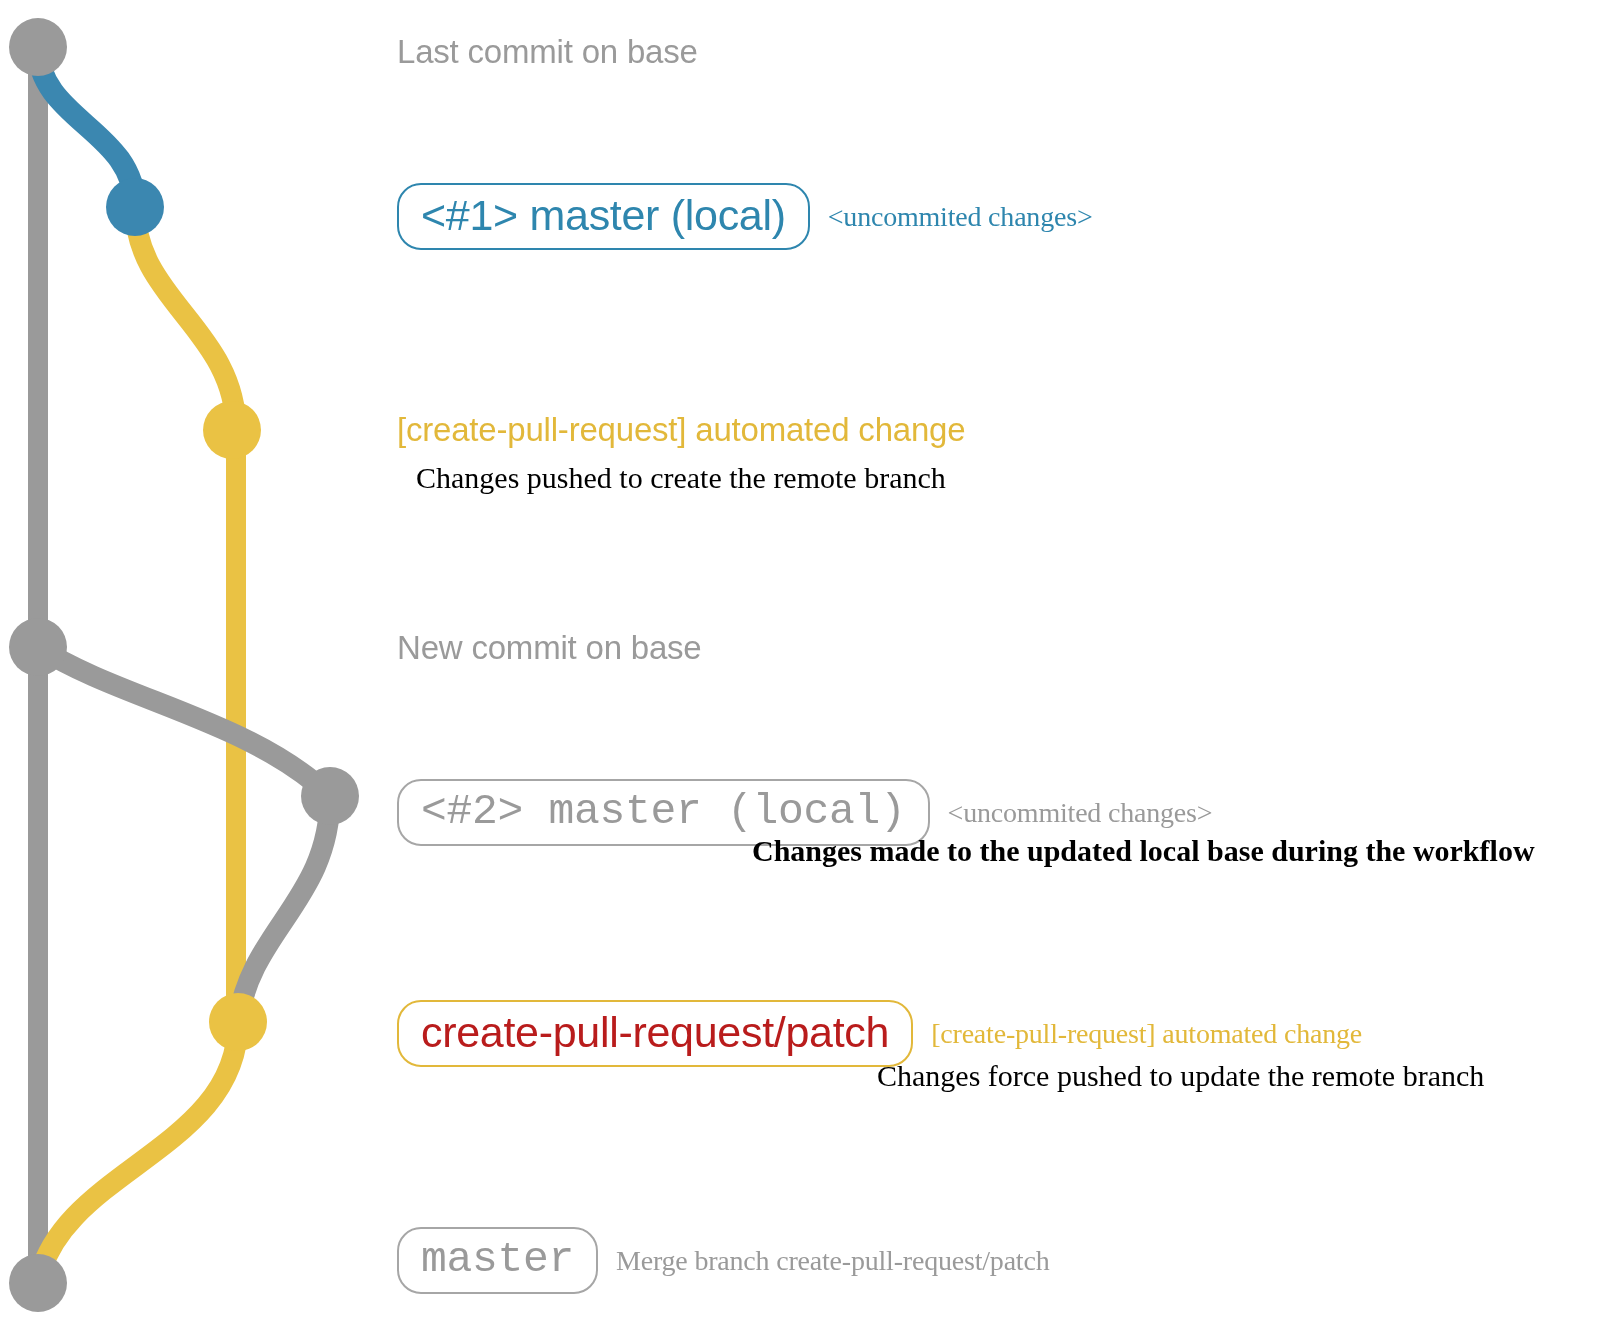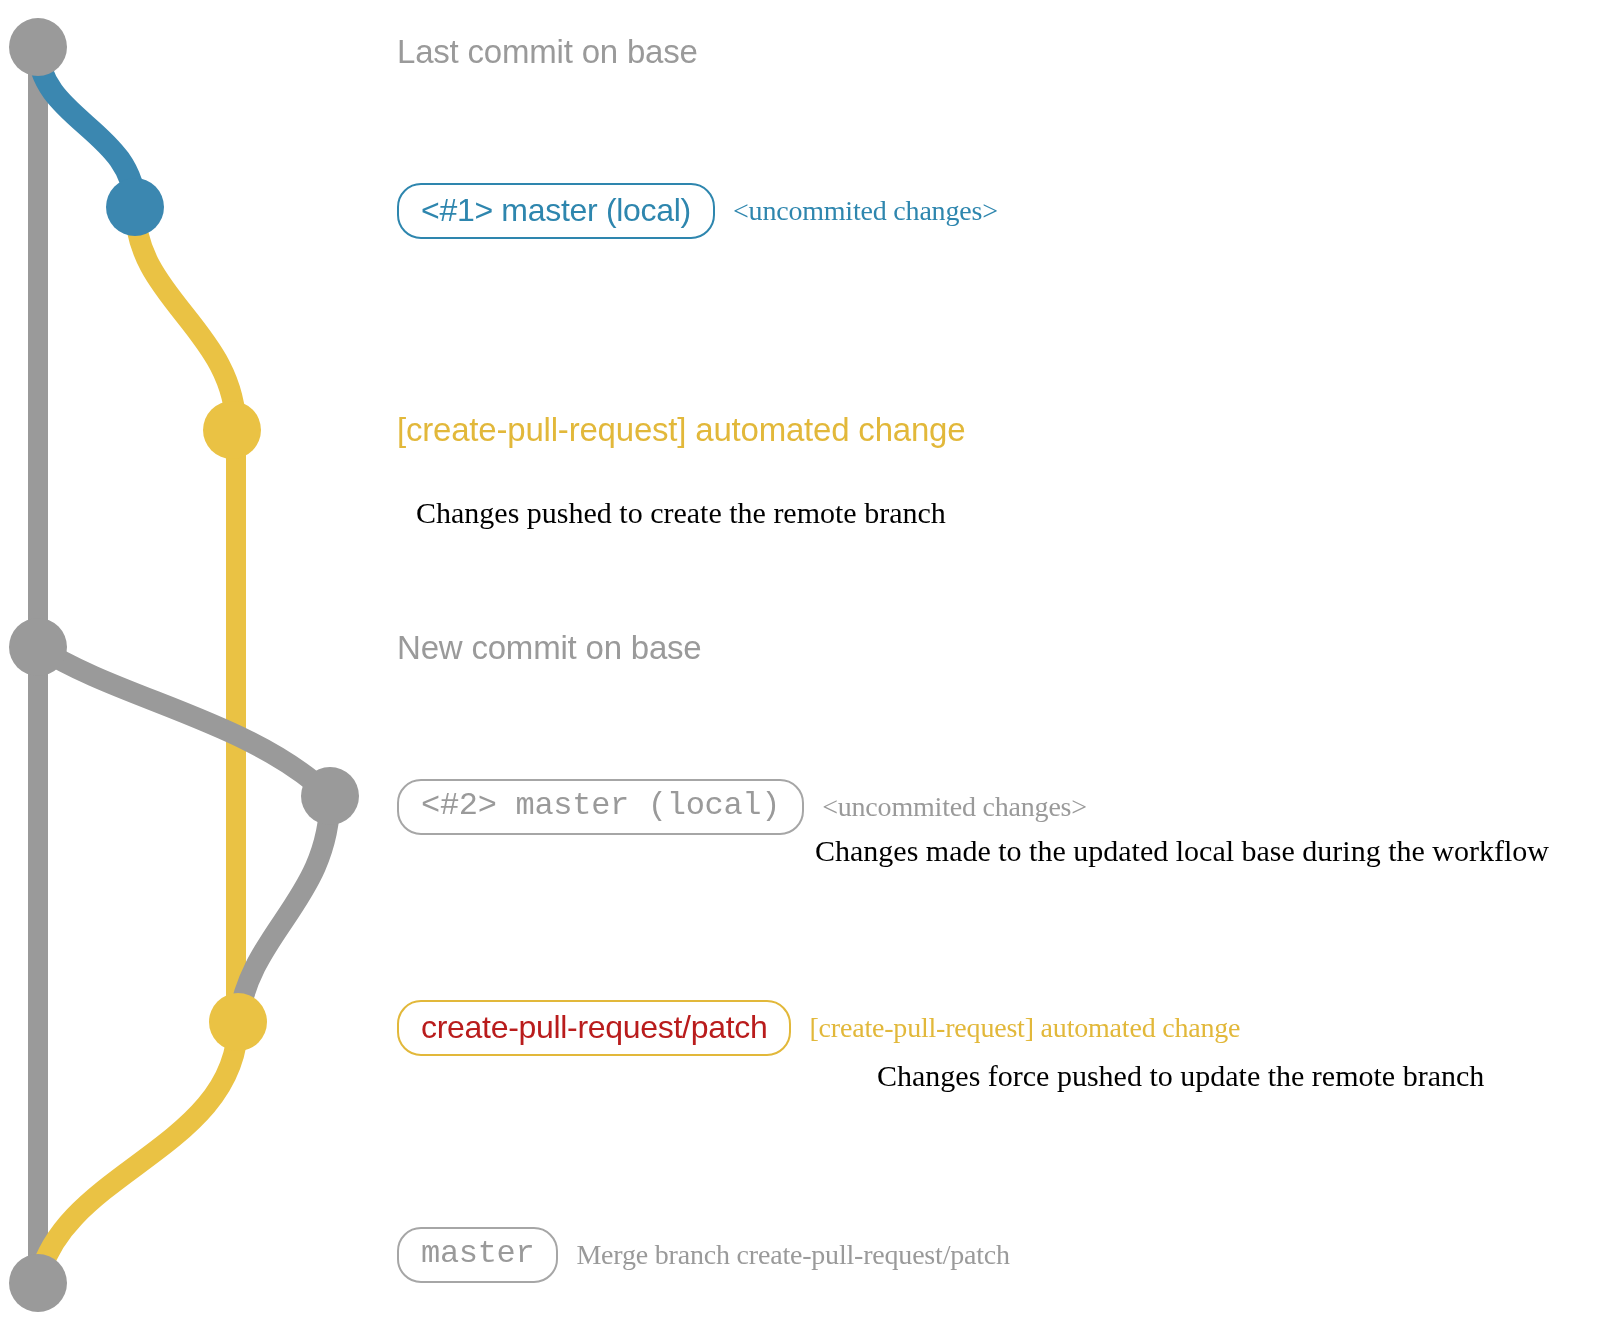--- a/index.html
+++ b/index.html
@@ -40,21 +40,21 @@
   .badge {
     display: inline-flex;
     align-items: center;
     justify-content: center;
     box-sizing: border-box;
     border-style: solid;
     border-width: 2.5px;
     border-radius: 24px;
     background: #ffffff;
     font-family: "Liberation Sans", sans-serif;
-    font-size: 32px;
+    font-size: 43px;
     letter-spacing: -0.3px;
     padding: 9px 22px 11px 22px;
     line-height: 1;
     white-space: nowrap;
   }
   .badge-blue { border-color: #2e86ae; color: #2e86ae; }
   .badge-gray { border-color: #a6a6a6; color: #9a9a9a; font-family: Liberation Mono, monospace; }
   .badge-yellow { border-color: #e2b83a; color: #b91c1c; }
   .msg {
     font-family: Liberation Serif, serif;
@@ -113,31 +113,31 @@
   </div>
 
   <div class="row" style="left:397px; top:183px;">
     <span class="badge badge-blue">&lt;#1&gt; master (local)</span>
     <span class="msg msg-blue">&lt;uncommited changes&gt;</span>
   </div>
 
   <div class="row" style="left:397px; top:411px;">
     <span class="plain-label yellow-text">[create-pull-request] automated change</span>
   </div>
-  <div class="desc" style="left:416px; top:461px;margin-top:35px;">Changes pushed to create the remote branch</div>
+  <div class="desc" style="left:416px; top:461px;">Changes pushed to create the remote branch</div>
 
   <div class="row" style="left:397px; top:629px;">
     <span class="plain-label gray-text">New commit on base</span>
   </div>
 
   <div class="row" style="left:397px; top:779px;">
     <span class="badge badge-gray">&lt;#2&gt; master (local)</span>
     <span class="msg msg-gray">&lt;uncommited changes&gt;</span>
   </div>
-  <div class="desc" style="left:815px; top:834px;">Changes made to the updated local base during the workflow</div>
+  <div class="desc" style="left:752px; top:834px;font-weight:bold;">Changes made to the updated local base during the workflow</div>
 
   <div class="row" style="left:397px; top:1000px;">
     <span class="badge badge-yellow">create-pull-request/patch</span>
     <span class="msg msg-yellow">[create-pull-request] automated change</span>
   </div>
   <div class="desc" style="left:877px; top:1059px;">Changes force pushed to update the remote branch</div>
 
   <div class="row" style="left:397px; top:1227px;">
     <span class="badge badge-gray">master</span>
     <span class="msg msg-gray">Merge branch create-pull-request/patch</span>

